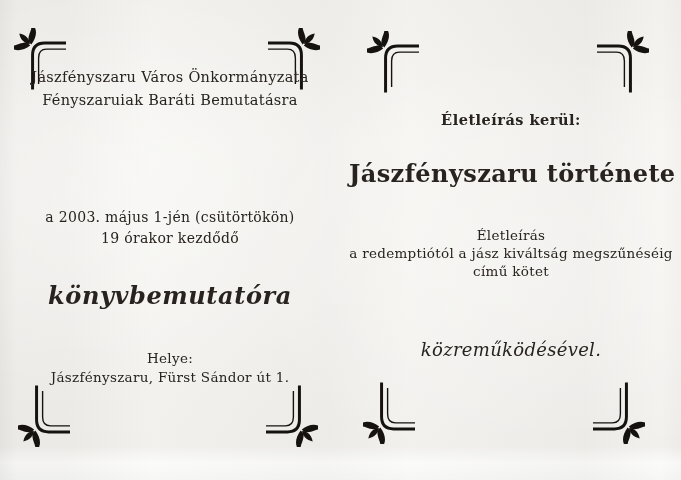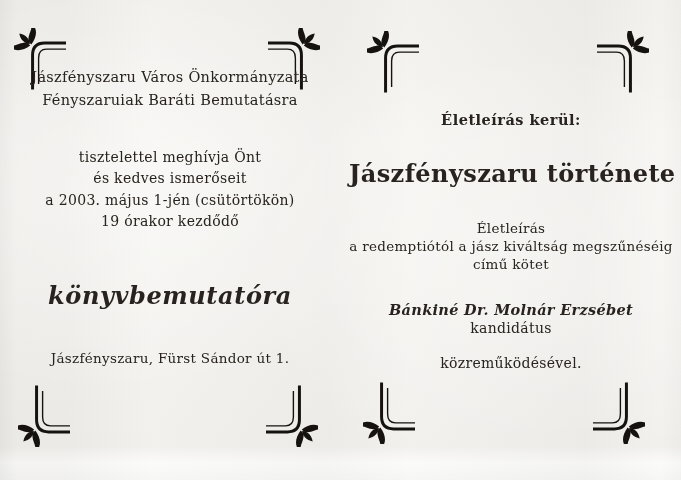--- a/index.html
+++ b/index.html
@@ -34,34 +34,34 @@
   .page.right .orn.tr{top:11px;right:24px;transform:scaleX(-1);}
   .page.right .orn.bl{bottom:10px;left:14px;transform:scaleY(-1);}
   .page.right .orn.br{bottom:10px;right:28px;transform:scale(-1,-1);}
 
   .tb{position:absolute;left:0;right:0;text-align:center;letter-spacing:0.3px;}
   .tb div{white-space:nowrap;}
 
   
   .l-org{top:46px;font-size:14.5px;line-height:23px;}
   .l-invite{top:127px;font-size:14px;line-height:21px;}
-  .l-date{top:170px;font-size:14px;line-height:21px;}
+  .l-date{top:187px;font-size:14px;line-height:21px;}
   .l-title{top:261px;font-size:24px;font-weight:bold;font-style:italic;letter-spacing:0.6px;}
   .l-venue{top:329px;font-size:13.5px;line-height:19px;}
 
   
   .r-header{top:91px;font-size:14.5px;font-weight:bold;letter-spacing:0.5px;}
   .r-book{top:144px;line-height:20px;}
   .r-author{font-size:14px;font-style:italic;}
   .r-booktitle{font-size:24px;font-weight:bold;letter-spacing:0.4px;}
-  .r-sub{top:199px;font-size:13.5px;line-height:18px;}
+  .r-sub{top:206px;font-size:13.5px;line-height:18px;}
   .r-contrib{top:280px;line-height:19px;}
   .r-name{font-size:14.5px;font-weight:bold;font-style:italic;}
   .r-degree{font-size:14px;}
-  .r-role{top:335px;font-size:14px;}
+  .r-role{top:319px;font-size:18px;font-style:italic;}
 </style>
 </head>
 <body>
 
 <svg width="0" height="0" style="position:absolute" aria-hidden="true">
   <defs>
     <symbol id="tulip-corner" viewBox="0 0 56 86">
       <path d="M56 14 L33 14 Q20 14 20 27 L20 64" fill="none" stroke="currentColor" stroke-width="3.2"></path>
       <path d="M56 20.5 L35 20.5 Q26.5 20.5 26.5 30 L26.5 58" fill="none" stroke="currentColor" stroke-width="1.5"></path>
       <g transform="translate(16,14) rotate(-45) scale(1.12)" fill="currentColor">
@@ -95,30 +95,27 @@
     <span class="orn br">
         <svg>
           <use href="#tulip-corner"></use>
         </svg>
       </span>
 
     <div class="tb l-org">
       <div>Jászfényszaru Város Önkormányzata</div>
       <div>Fényszaruiak Baráti Bemutatásra</div>
     </div>
-    <div class="tb l-invite">
-      <div>tisztelettel meghívja Önt</div>
-      <div>és kedves ismerőseit</div>
-    </div>
     <div class="tb l-date">
       <div>a 2003. május 1-jén (csütörtökön)</div>
       <div>19 órakor kezdődő</div>
     </div>
     <div class="tb l-title">könyvbemutatóra</div>
     <div class="tb l-venue">
+      <div>Helye:</div>
       <div>Jászfényszaru, Fürst Sándor út 1.</div>
     </div>
   </section>
 
   <section class="page right">
     <span class="orn tl">
         <svg>
           <use href="#tulip-corner"></use>
         </svg>
       </span>
@@ -140,19 +137,15 @@
 
     <div class="tb r-header">Életleírás kerül:</div>
     <div class="tb r-book">
       <div class="r-booktitle">Jászfényszaru története</div>
     </div>
     <div class="tb r-sub">
       <div>Életleírás</div>
       <div>a redemptiótól a jász kiváltság megszűnéséig</div>
       <div>című kötet</div>
     </div>
-    <div class="tb r-contrib">
-      <div class="r-name">Bánkiné Dr. Molnár Erzsébet</div>
-      <div class="r-degree">kandidátus</div>
-    </div>
     <div class="tb r-role">közreműködésével.</div>
   </section>
 </div>
 
 </body></html>

